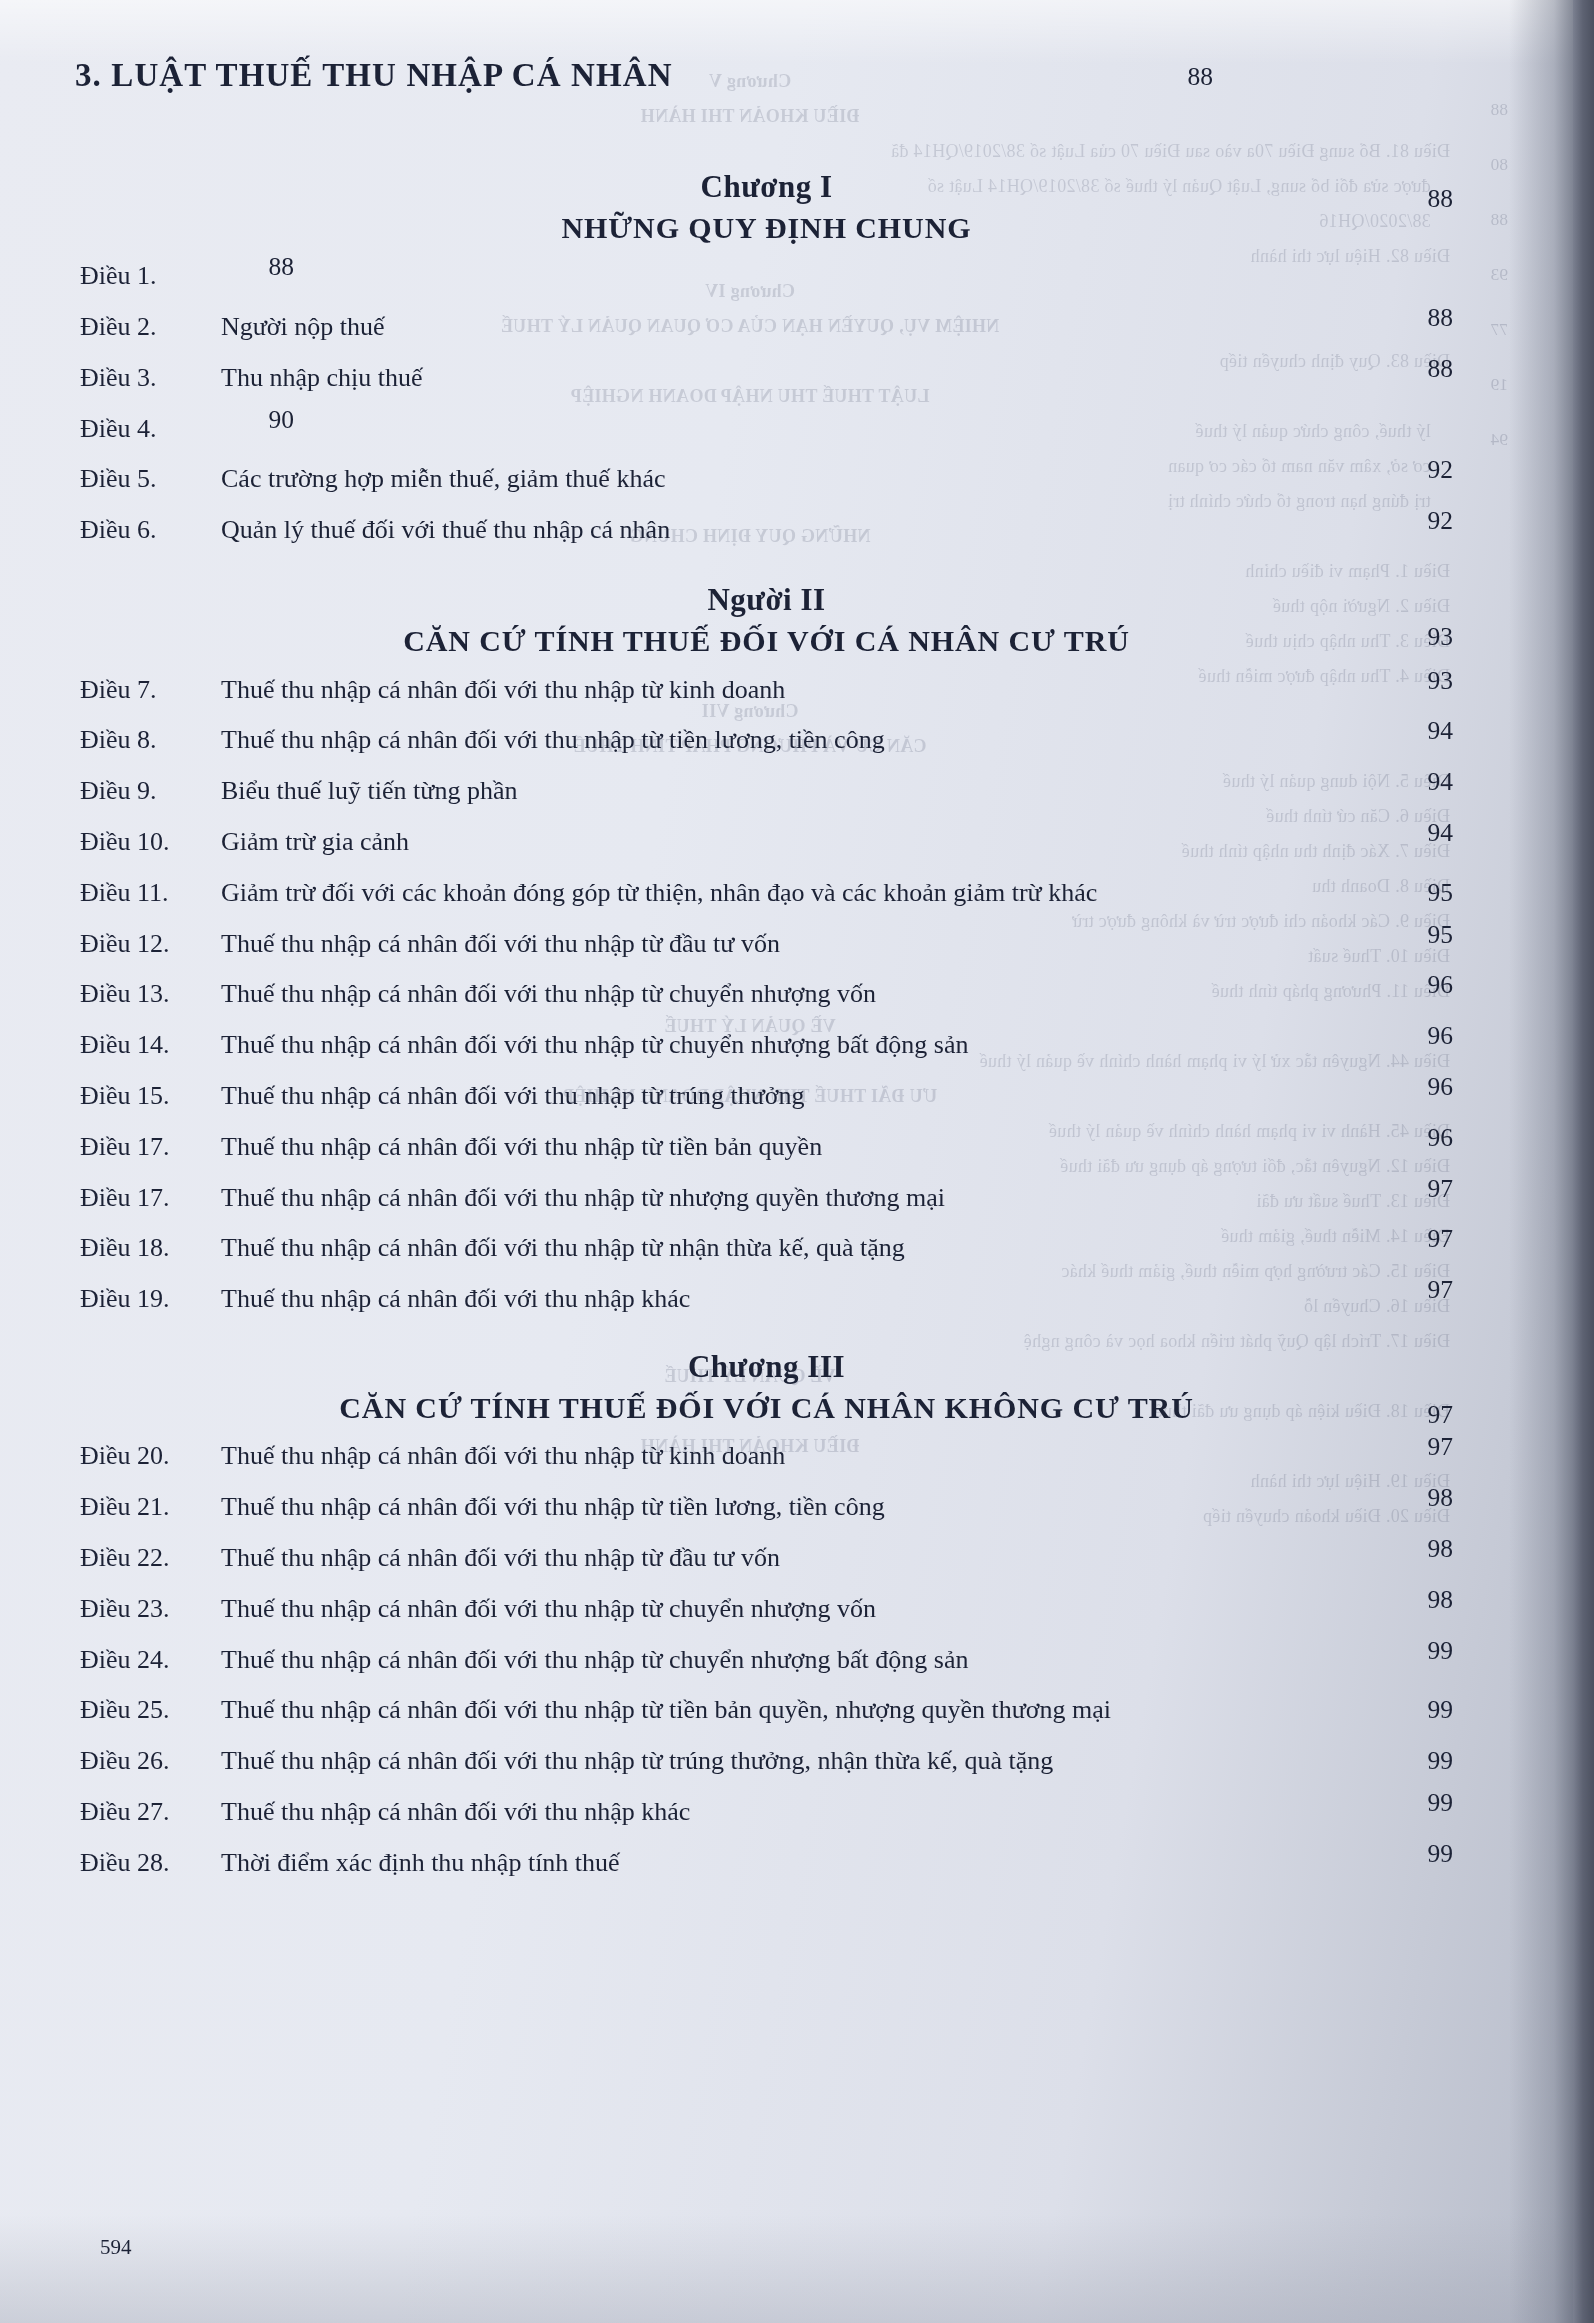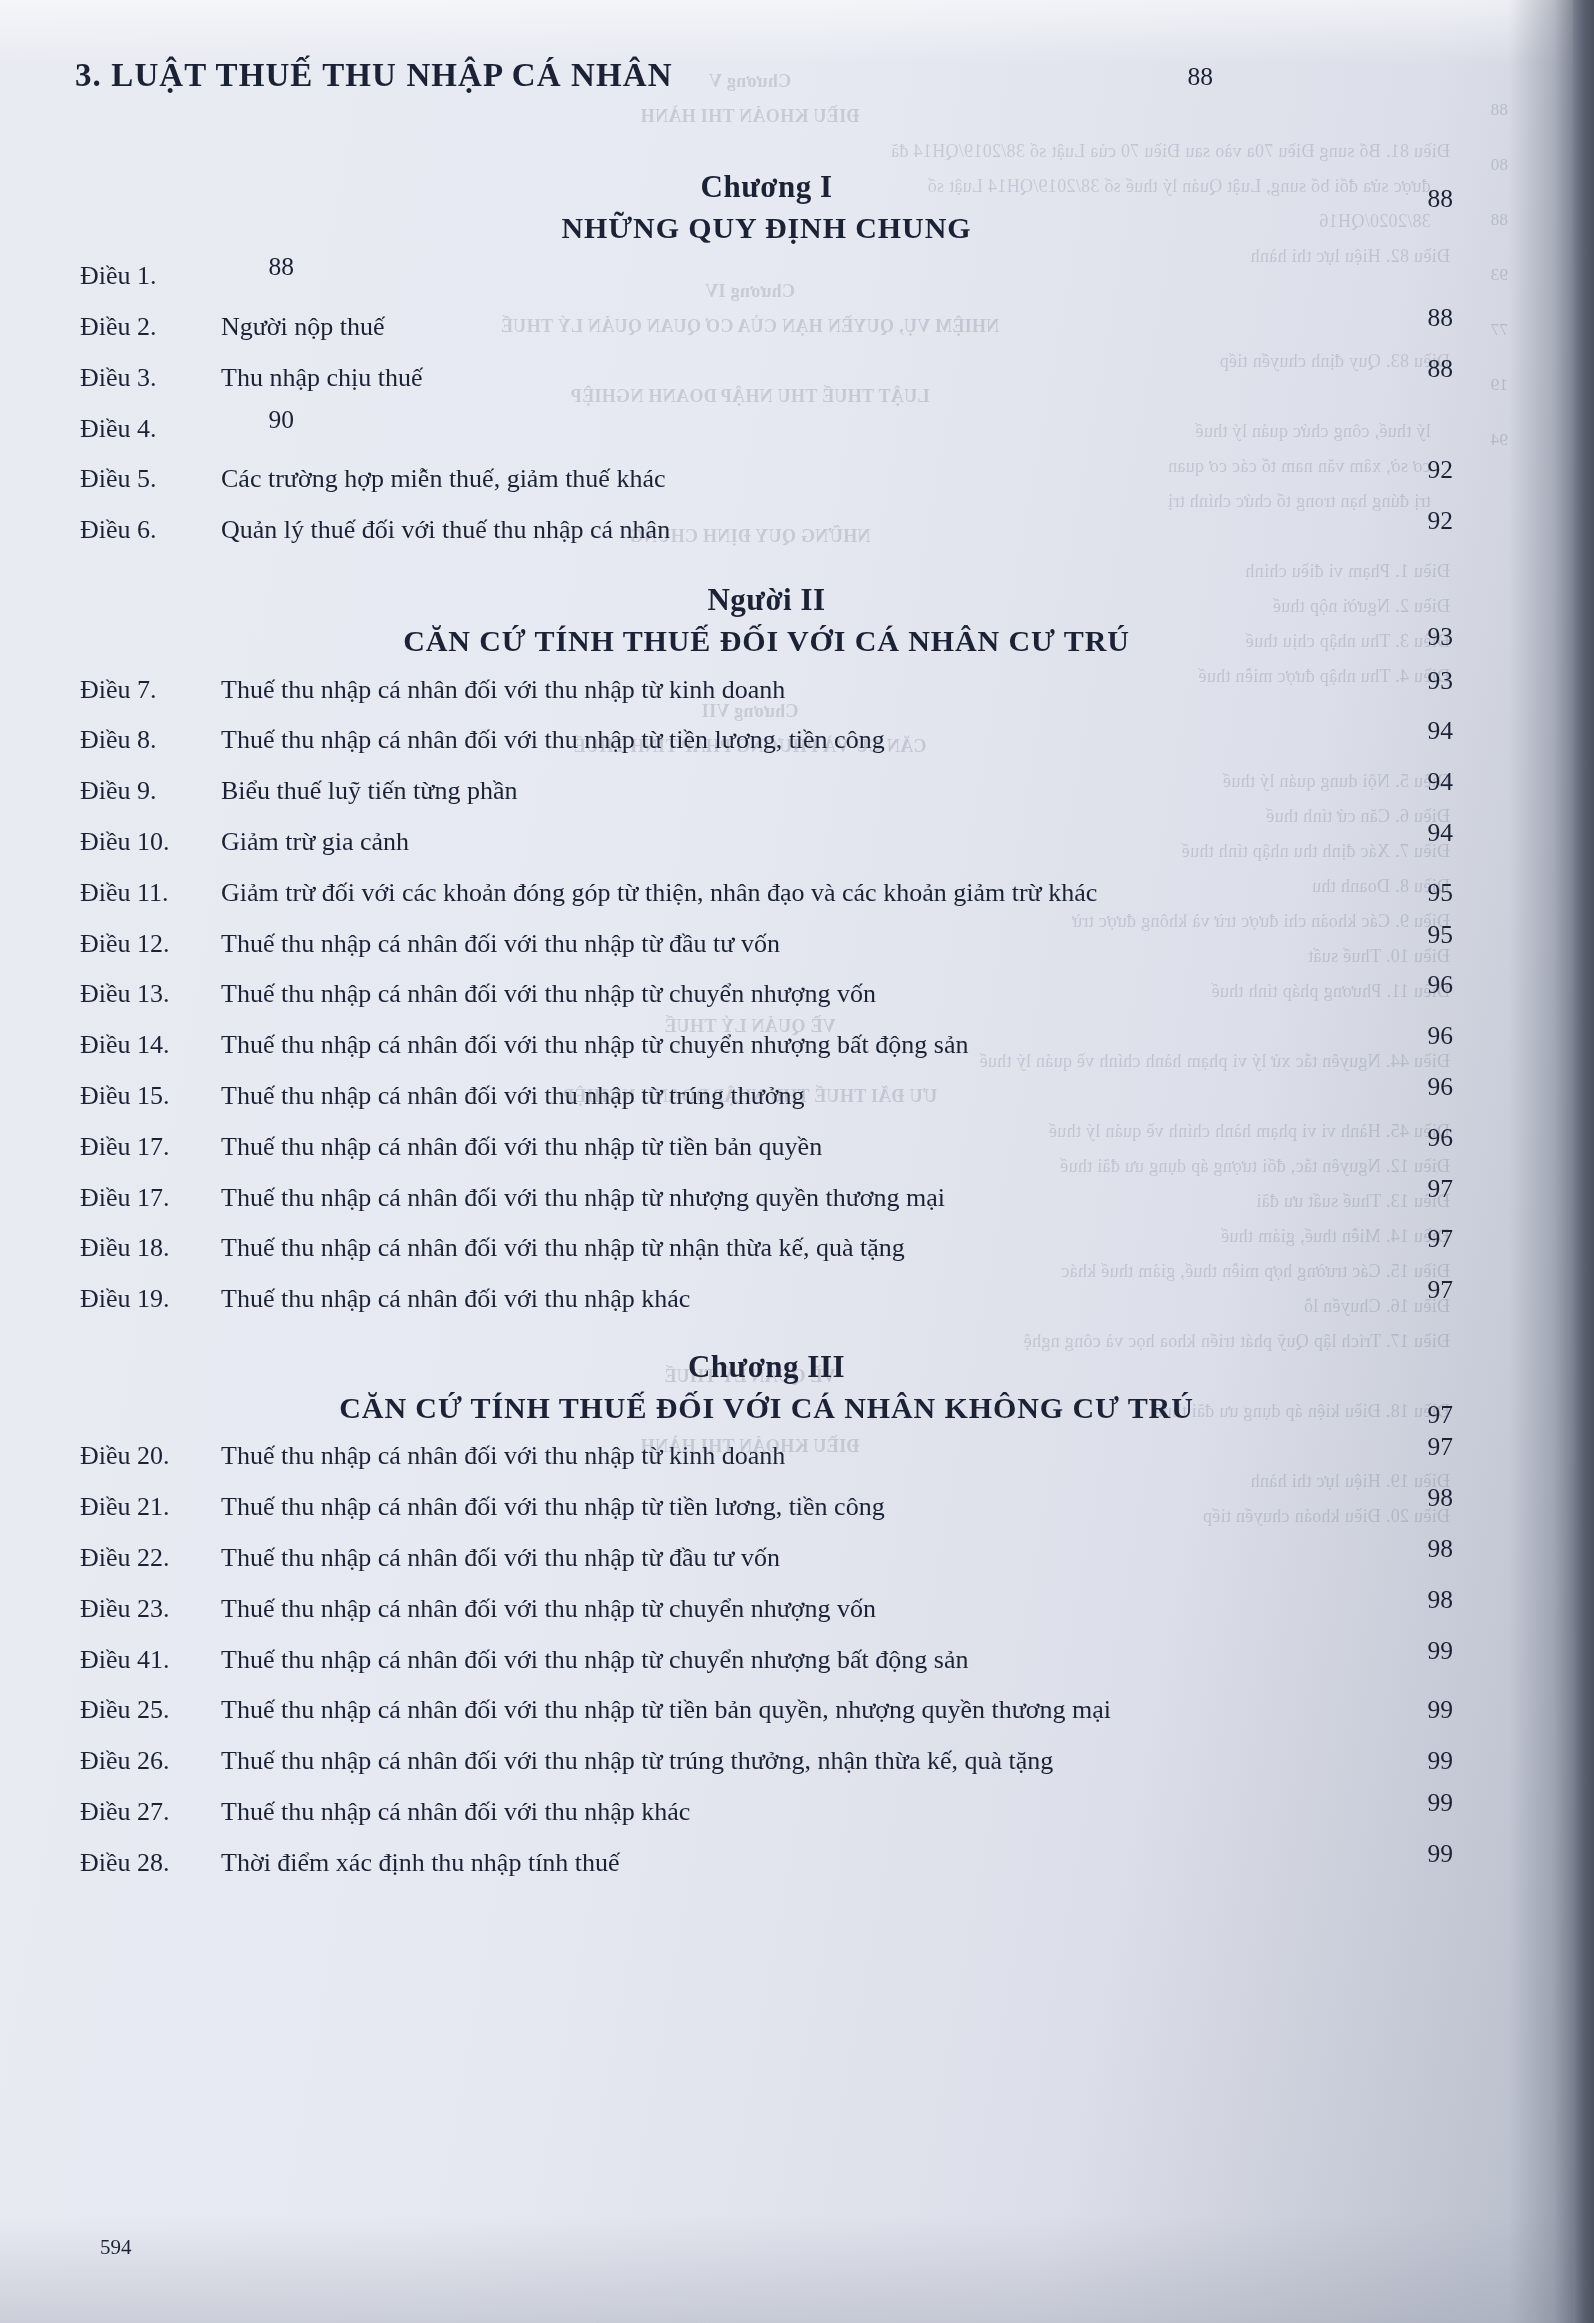--- a/index.html
+++ b/index.html
@@ -370,21 +370,21 @@
         <span class="label">Điều 22.</span>
         <span class="text">Thuế thu nhập cá nhân đối với thu nhập từ đầu tư vốn</span>
         <span class="page-no pn-float">98</span>
       </div>
       <div class="row">
         <span class="label">Điều 23.</span>
         <span class="text">Thuế thu nhập cá nhân đối với thu nhập từ chuyển nhượng vốn</span>
         <span class="page-no pn-float">98</span>
       </div>
       <div class="row">
-        <span class="label">Điều 41.</span>
+        <span class="label">Điều 24.</span>
         <span class="text">Thuế thu nhập cá nhân đối với thu nhập từ chuyển nhượng bất động sản</span>
         <span class="page-no pn-float">99</span>
       </div>
       <div class="row">
         <span class="label">Điều 25.</span>
         <span class="text">Thuế thu nhập cá nhân đối với thu nhập từ tiền bản quyền, nhượng quyền thương mại</span>
         <span class="page-no" style="align-self:flex-end;">99</span>
       </div>
       <div class="row">
         <span class="label">Điều 26.</span>

